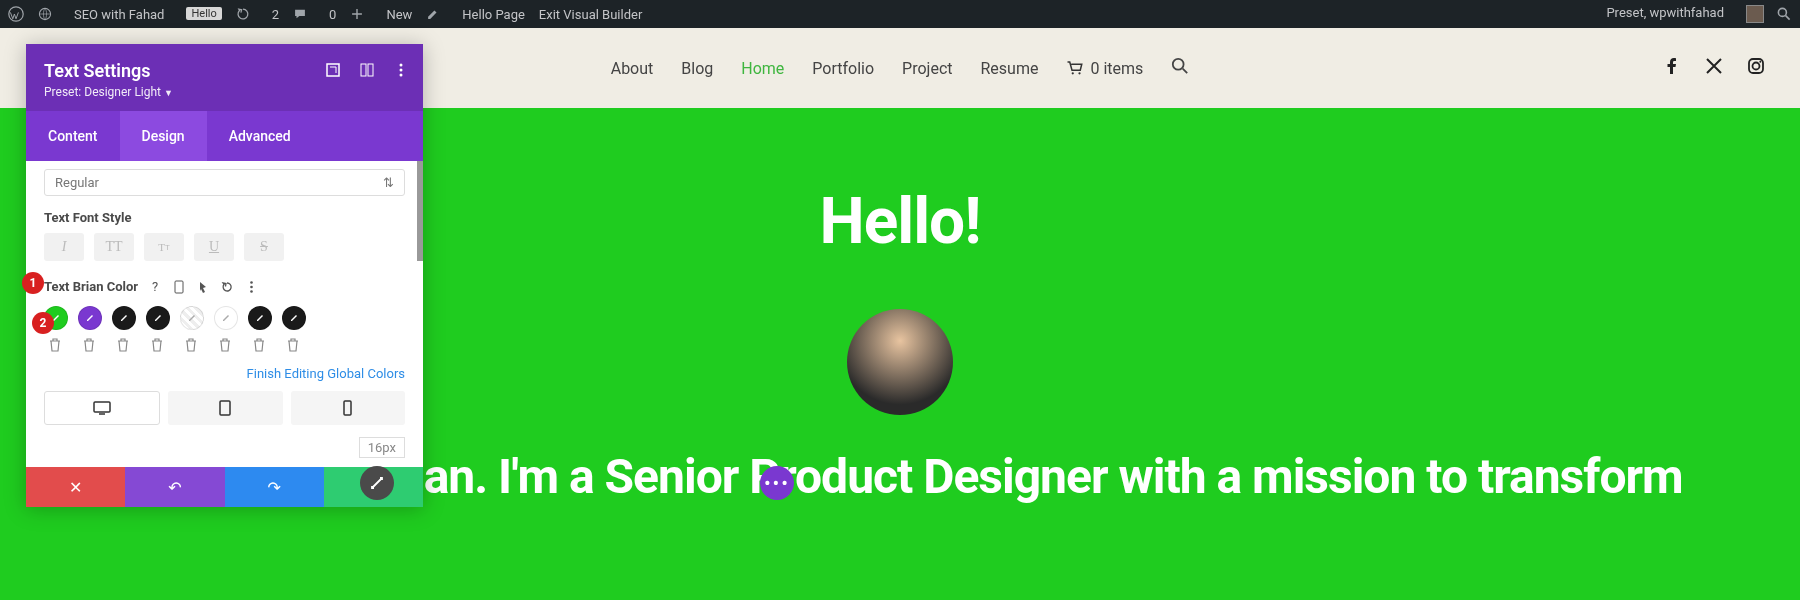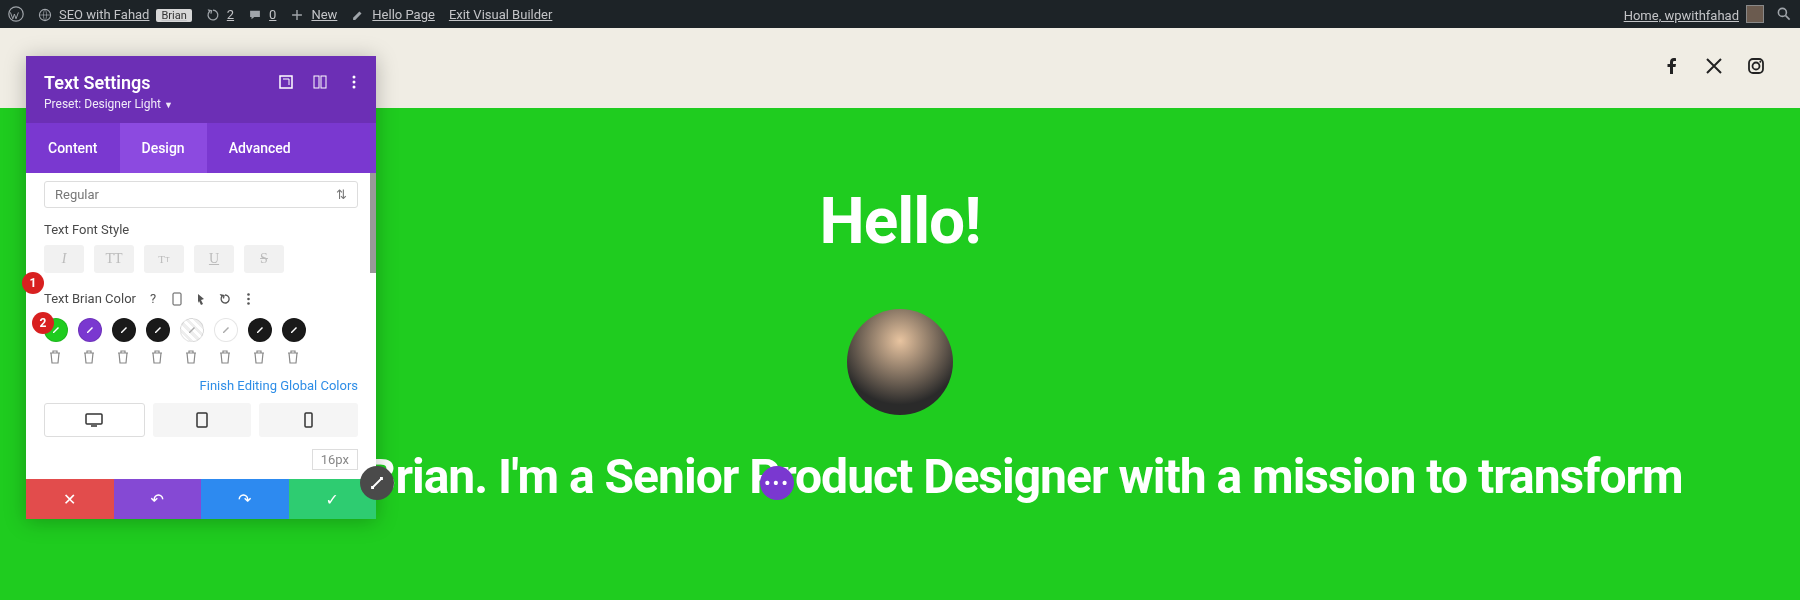--- a/index.html
+++ b/index.html
@@ -2,59 +2,59 @@
 <html><head>
 <meta charset="utf-8">
 <style>
 * { margin: 0; padding: 0; box-sizing: border-box; font-family: -apple-system, BlinkMacSystemFont, "Segoe UI", Roboto, sans-serif; }
 body { width: 1800px; height: 600px; overflow: hidden; background: #f0ede4; position: relative; }
 
 
 .wp-admin-bar { background: #1d2327; color: #c3c4c7; height: 28px; display: flex; align-items: center; padding: 0 8px; font-size: 13px; }
 .wp-admin-bar .left { display: flex; align-items: center; gap: 14px; }
 .wp-admin-bar .right { margin-left: auto; display: flex; align-items: center; gap: 12px; }
-.wp-admin-bar .item { display: flex; align-items: flex-end; gap: 7px; cursor: pointer; color: #c3c4c7; text-decoration: underline; }
+.wp-admin-bar .item { display: flex; align-items: flex-start; gap: 22px; cursor: pointer; color: #c3c4c7; }
 .wp-admin-bar .live-badge { background: #d7d7d7; color: #333; padding: 0 5px; font-size: 11px; border-radius: 2px; }
 .wp-admin-bar svg { fill: #a0a5aa; }
 .wp-admin-bar .avatar { width: 18px; height: 18px; background: #6b5b4f; border: 1px solid #888; }
 
 
 .site-nav { background: #f0ede4; height: 80px; display: flex; align-items: center; justify-content: center; position: relative; }
 .site-nav .nav-items { display: flex; gap: 28px; align-items: center; font-size: 16px; color: #444; }
 .site-nav .nav-items a { cursor: pointer; }
 .site-nav .nav-items a.active { color: #3fb63f; }
 .site-nav .cart { display: flex; align-items: center; gap: 6px; }
 .site-nav .socials { position: absolute; right: 36px; display: flex; gap: 26px; }
 .site-nav .socials span { font-size: 17px; cursor: pointer; color: #222; }
 
 
 .hero { background: #1fcc1f; height: 600px; display: flex; flex-direction: column; align-items: center; padding-top: 76px; color: #fff; }
 .hero .hello { font-size: 64px; font-weight: 700; letter-spacing: -1px; }
 .hero .avatar-img { width: 106px; height: 106px; border-radius: 50%; background: radial-gradient(circle at 50% 30%, #e8c4a0 0%, #2a2a2a 70%); margin-top: 50px; }
 .hero .headline { font-size: 48px; font-weight: 700; text-align: center; margin-top: 36px; letter-spacing: -1px; line-height: 1.1; padding: 0 20px; }
 
 
-.settings-panel { position: absolute; top: 44px; left: 26px; width: 350px; background: #0f172a; box-shadow: 0 2px 20px rgba(0,0,0,.25); font-size: 13px; color: #333; margin-top: 12px; }
+.settings-panel { position: absolute; top: 44px; left: 26px; width: 397px; background: #0f172a; box-shadow: 0 2px 20px rgba(0,0,0,.25); font-size: 13px; color: #333; }
 .panel-header { background: #6c2fb5; color: #fff; padding: 16px 18px 12px; position: relative; }
 .panel-header .title { font-size: 18px; font-weight: 600; }
 .panel-header .preset { font-size: 12px; opacity: .9; margin-top: 4px; }
 .panel-header .preset .caret { font-size: 9px; }
 .panel-header .header-icons { position: absolute; right: 14px; top: 18px; display: flex; gap: 18px; }
 .panel-header .header-icons span { cursor: pointer; width: 16px; height: 16px; display: flex; align-items: center; justify-content: center; }
 
 .panel-tabs { background: #7a38d0; display: flex; }
 .panel-tabs .tab { padding: 17px 22px; color: #fff; font-size: 14px; cursor: pointer; font-weight: 500; }
 .panel-tabs .tab.active { background: #8c4ae0; }
 
 .panel-body { padding: 0 18px 14px; background: #fff; height: 306px; overflow: hidden; position: relative; }
 .panel-body::after { content:""; position:absolute; right:0; top:0; width:6px; height:100px; background:#999; }
 
 .font-select { margin: 8px 0 14px; border: 1px solid #ddd; padding: 5px 10px; font-size: 13px; color: #777; display: flex; justify-content: space-between; align-items: center; border-radius: 3px; }
 
-.section-label { font-size: 13px; color: #4a4a4a; margin: 14px 0 8px; font-weight: 400; }
+.section-label { font-size: 13px; color: #4a4a4a; margin: 14px 0 8px; font-weight: 700; }
 
 .style-buttons { display: flex; gap: 10px; }
 .style-btn { width: 40px; height: 28px; background: #f1f1f1; border-radius: 3px; display: flex; align-items: center; justify-content: center; color: #bbb; font-size: 14px; cursor: pointer; font-family: Georgia, serif; }
 .style-btn.italic { font-style: italic; }
 .style-btn.underline { text-decoration: underline; }
 .style-btn.strike { text-decoration: line-through; }
 
 .color-section-head { display: flex; align-items: center; gap: 10px; margin-top: 18px; }
 .color-section-head .icn { width: 14px; height: 14px; display: flex; align-items: center; justify-content: center; color: #555; cursor: pointer; }
 
@@ -100,21 +100,21 @@
           <circle cx="10" cy="10" r="9" fill="none" stroke="#a0a5aa" stroke-width="1.5"></circle>
           <path d="M3 8l3 8 2-6 2 6 3-8" stroke="#a0a5aa" stroke-width="1.2" fill="none"></path>
         </svg>
     </span>
     <span class="item">
       <svg width="14" height="14" viewBox="0 0 20 20">
           <circle cx="10" cy="10" r="8" fill="none" stroke="#a0a5aa" stroke-width="1.5"></circle>
           <path d="M2 10h16M10 2c3 3 3 13 0 16M10 2c-3 3-3 13 0 16" stroke="#a0a5aa" fill="none"></path>
         </svg>
       <span>SEO with Fahad</span>
-      <span class="live-badge">Brian</span>
+      <span class="live-badge">Hello</span>
     </span>
     <span class="item">
       <svg width="14" height="14" viewBox="0 0 20 20">
           <path d="M10 3a7 7 0 1 1-5 2l-1-2 4 1-1 4" fill="none" stroke="#a0a5aa" stroke-width="1.8"></path>
         </svg>
       <span>2</span>
     </span>
     <span class="item">
       <svg width="14" height="14" viewBox="0 0 20 20">
           <path d="M3 4h14v9H9l-4 3v-3H3z" fill="#a0a5aa"></path>
@@ -130,33 +130,55 @@
     <span class="item">
       <svg width="14" height="14" viewBox="0 0 20 20">
           <path d="M3 14l9-9 3 3-9 9H3z" fill="#a0a5aa"></path>
         </svg>
       <span>Hello Page</span>
     </span>
     <span class="item">Exit Visual Builder</span>
   </div>
   <div class="right">
     <span class="item">
-      <span>Home, wpwithfahad</span>
+      <span>Preset, wpwithfahad</span>
       <span class="avatar"></span>
     </span>
     <span class="item">
       <svg width="16" height="16" viewBox="0 0 20 20">
           <circle cx="8" cy="8" r="5" fill="none" stroke="#a0a5aa" stroke-width="2"></circle>
           <path d="M12 12l5 5" stroke="#a0a5aa" stroke-width="2"></path>
         </svg>
     </span>
   </div>
 </div>
 
 <div class="site-nav">
+  <div class="nav-items">
+    <a>About</a>
+    <a>Blog</a>
+    <a class="active">Home</a>
+    <a>Portfolio</a>
+    <a>Project</a>
+    <a>Resume</a>
+    <span class="cart">
+      <svg width="18" height="16" viewBox="0 0 24 20">
+          <path d="M2 2h3l3 11h11l2-8H7" fill="none" stroke="#333" stroke-width="2"></path>
+          <circle cx="9" cy="17" r="1.5" fill="#333"></circle>
+          <circle cx="18" cy="17" r="1.5" fill="#333"></circle>
+        </svg>
+      <span>0 items</span>
+    </span>
+    <span>
+      <svg width="18" height="18" viewBox="0 0 20 20">
+          <circle cx="8" cy="8" r="6" fill="none" stroke="#444" stroke-width="2"></circle>
+          <path d="M13 13l5 5" stroke="#444" stroke-width="2"></path>
+        </svg>
+    </span>
+  </div>
   <div class="socials">
     <span><svg width="16" height="16" viewBox="0 0 16 16">
           <path d="M9 16V9h2.5l.5-3H9V4.5C9 3.5 9.3 3 10.5 3H12V0.2C11.7 0.1 10.8 0 9.8 0 7.6 0 6 1.3 6 4v2H3.5v3H6v7h3z" fill="#222"></path>
         </svg></span>
     <span><svg width="16" height="16" viewBox="0 0 16 16">
           <path d="M1 1l14 14M15 1L1 15" stroke="#222" stroke-width="2"></path>
         </svg></span>
     <span><svg width="16" height="16" viewBox="0 0 16 16">
           <rect x="1" y="1" width="14" height="14" rx="4" fill="none" stroke="#222" stroke-width="1.8"></rect>
           <circle cx="8" cy="8" r="3.5" fill="none" stroke="#222" stroke-width="1.8"></circle>

